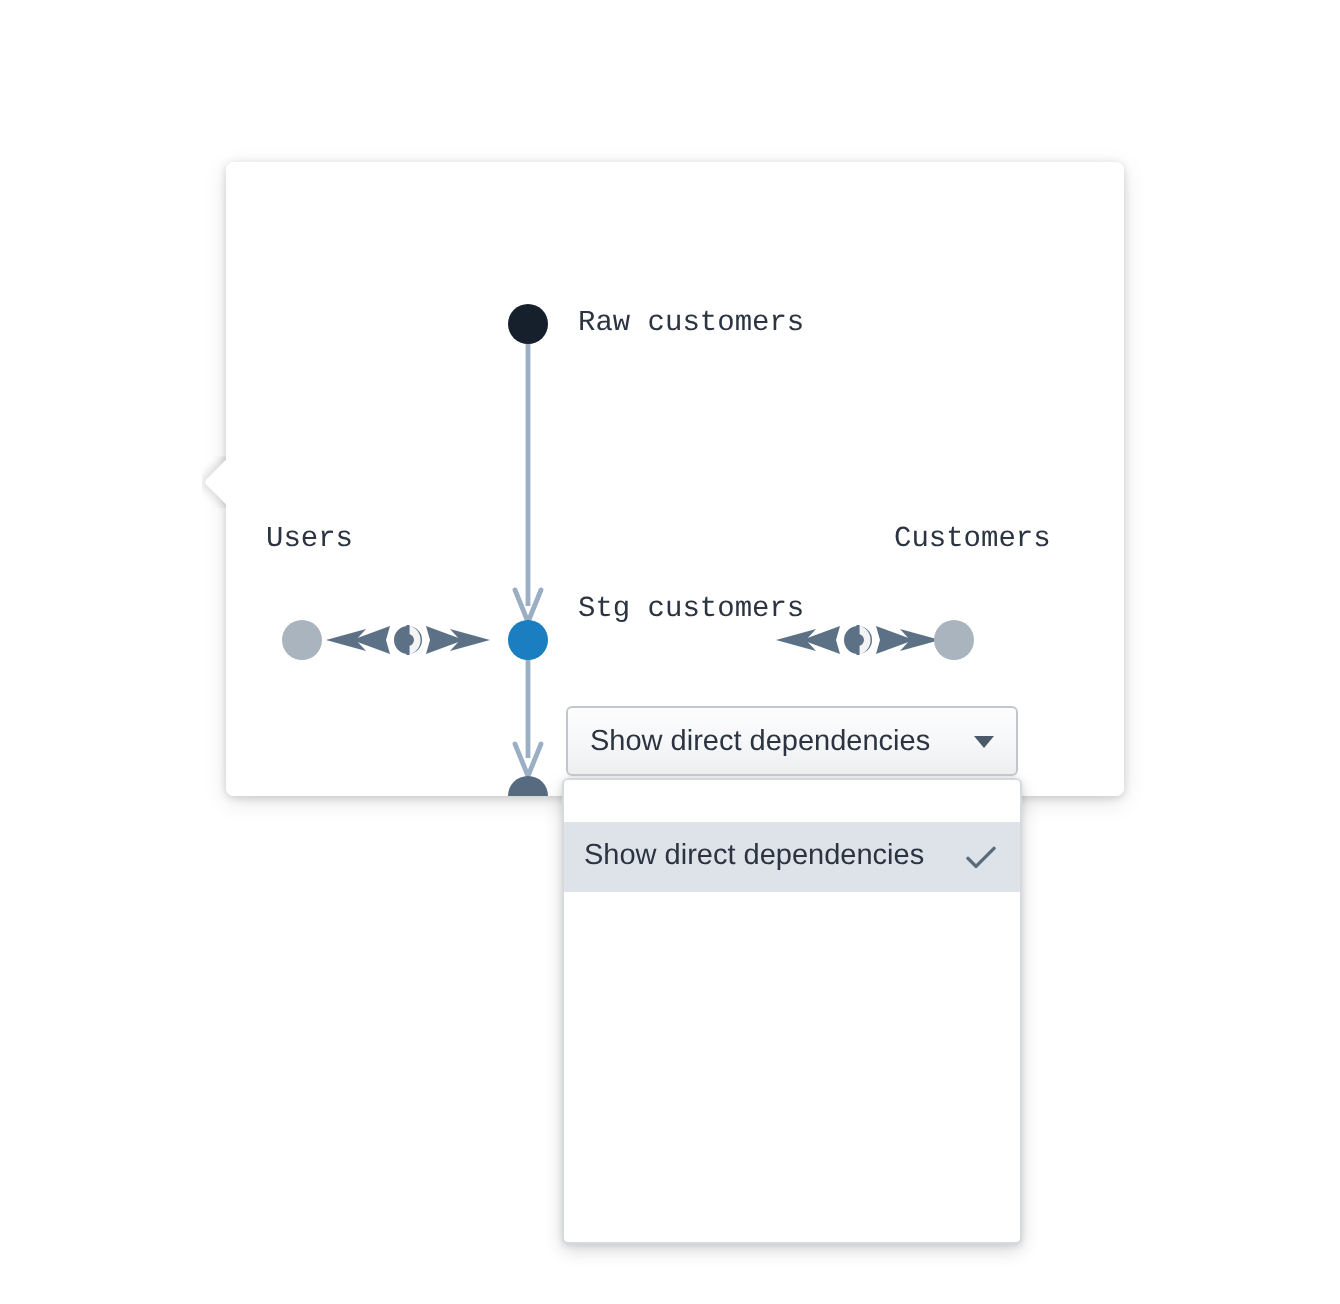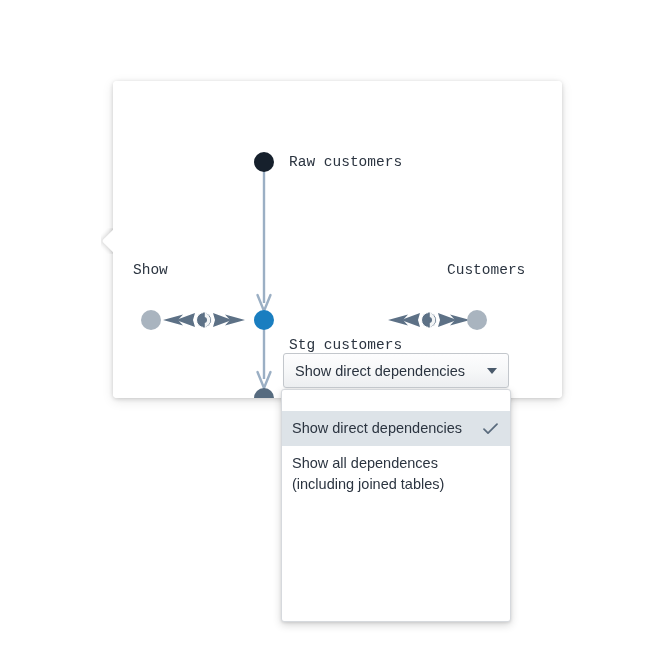--- a/index.html
+++ b/index.html
@@ -75,21 +75,21 @@
     line-height: 18px;
   }
 
   #node-raw-customers   { left: 141px; top: 71px;  background: #16202c; }
   #node-stg-customers   { left: 141px; top: 229px; background: #1a7ec0; }
   #node-customers       { left: 141px; top: 307px; background: #566b7f; }
   #node-users           { left: 28px;  top: 229px; background: #a9b4bf; }
   #node-documents       { left: 354px; top: 229px; background: #a9b4bf; }
 
   #label-raw-customers  { left: 176px; top: 72px; }
-  #label-stg-customers  { left: 176px; top: 215px; margin-top: 40px; }
+  #label-stg-customers  { left: 176px; top: 215px; }
   #label-customers      { left: 176px; top: 308px; }
   #label-users          { left: 20px;  top: 180px; }
   #label-documents      { left: 334px; top: 180px; }
 
   .edge-svg {
     position: absolute;
     overflow: visible;
     pointer-events: none;
   }
   #edge-raw-to-stg  { left: 142px; top: 88px; }
@@ -225,21 +225,21 @@
 
     <div class="node" id="node-raw-customers"></div>
     <div class="node" id="node-stg-customers"></div>
     <div class="node" id="node-customers"></div>
     <div class="node" id="node-users"></div>
     <div class="node" id="node-documents"></div>
 
     <div class="node-label" id="label-raw-customers">Raw customers</div>
     <div class="node-label" id="label-stg-customers">Stg customers</div>
     <div class="node-label" id="label-customers">Customers</div>
-    <div class="node-label" id="label-users">Show</div>
+    <div class="node-label" id="label-users">Users</div>
     <div class="node-label" id="label-documents">Customers</div>
 
   </div>
 </div>
 
 <div id="dependency-select">
   <span id="dependency-select-value">Show direct dependencies</span>
   <span id="select-caret"></span>
 </div>
 
@@ -248,23 +248,14 @@
   <div class="menu-item selected">
     <span class="menu-item-label">Show direct dependencies</span>
     <span class="menu-check">
       <svg width="15" height="12" viewBox="0 0 15 12">
         <path d="M1 6.2 L5 10.2 L14 1.2" fill="none" stroke="#5a6b7d" stroke-width="1.7" stroke-linecap="round" stroke-linejoin="round"></path>
       </svg>
     </span>
   </div>
 
 
-  <div class="menu-item">
-    <span class="menu-item-label">Show all dependences
-(including joined tables)</span>
-    <span class="menu-check">
-      <svg width="15" height="12" viewBox="0 0 15 12">
-        <path d="M1 6.2 L5 10.2 L14 1.2" fill="none" stroke="#5a6b7d" stroke-width="1.7" stroke-linecap="round" stroke-linejoin="round"></path>
-      </svg>
-    </span>
-  </div>
 
 </div>
 
 </body></html>

